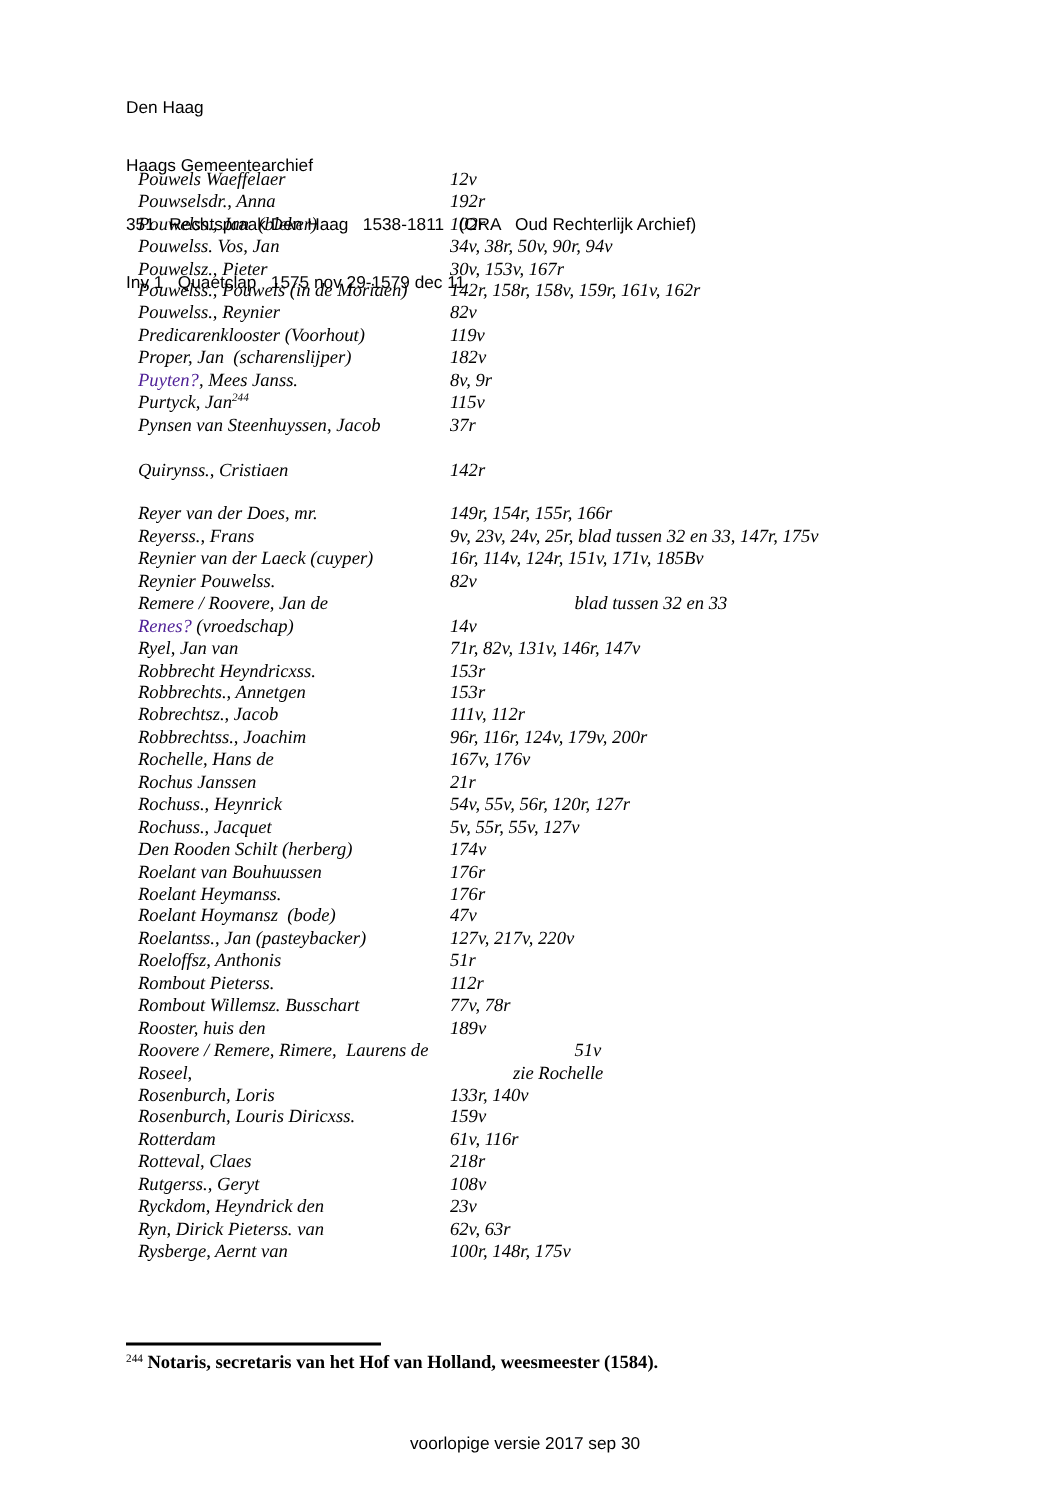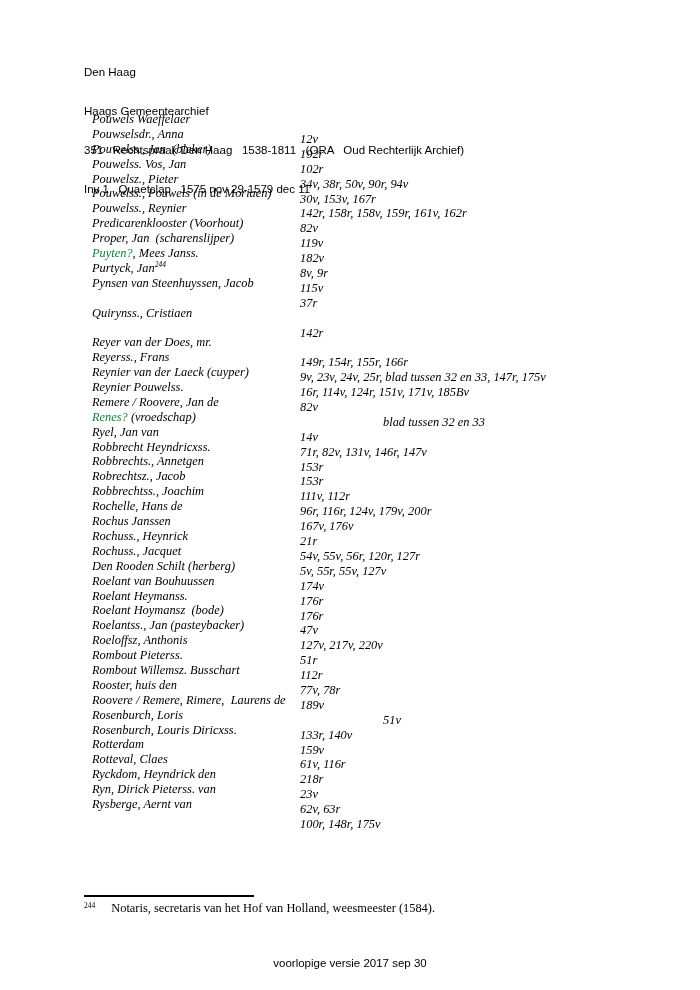--- a/index.html
+++ b/index.html
@@ -27,24 +27,24 @@
     left: 92px;
     top: 112px;
     width: 560px;
     font-family: "Liberation Serif", serif;
     font-size: 12.4px;
     line-height: 14.9px;
     font-style: italic;
   }
   .row { position: relative; height: 14.9px; white-space: pre; }
   .name { position: absolute; left: 0; top: 0; }
-  .pages { position: absolute; left: 208px; top: 0; margin-top: 20px; }
+  .pages { position: absolute; left: 208px; top: 0; }
   .pages.mid { left: 250px; }
   .pages.far { left: 291px; }
-  .gray { color: #15803d; text-align: right; }
+  .gray { color: #4c1d95; text-align: right; }
   .sup {
     font-size: 7.5px;
     position: relative;
     top: -4.5px;
     line-height: 0;
   }
   
   .footnote-divider {
     position: absolute;
     left: 84px;
@@ -55,21 +55,21 @@
   .footnote {
     position: absolute;
     left: 84px;
     top: 901px;
     font-family: "Liberation Serif", serif;
     font-size: 12.4px;
     line-height: 15px;
     white-space: pre;
   }
   .footnote .sup { top: -4px; }
-  .footnote-text { margin-left: 16px; }
+  .footnote-text { margin-left: 3px; font-weight: bold; }
   
   .footer {
     position: absolute;
     left: 0;
     top: 931px;
     width: 700px;
     text-align: center;
     font-family: "Liberation Sans", sans-serif;
     font-size: 11.5px;
     line-height: 13.2px;
@@ -122,24 +122,26 @@
       <div class="row"><span class="name">Den Rooden Schilt (herberg)</span><span class="pages">174v</span></div>
       <div class="row"><span class="name">Roelant van Bouhuussen</span><span class="pages">176r</span></div>
       <div class="row"><span class="name">Roelant Heymanss.</span><span class="pages">176r</span></div>
       <div class="row"><span class="name">Roelant Hoymansz  (bode)</span><span class="pages">47v</span></div>
       <div class="row"><span class="name">Roelantss., Jan (pasteybacker)</span><span class="pages">127v, 217v, 220v</span></div>
       <div class="row"><span class="name">Roeloffsz, Anthonis</span><span class="pages">51r</span></div>
       <div class="row"><span class="name">Rombout Pieterss.</span><span class="pages">112r</span></div>
       <div class="row"><span class="name">Rombout Willemsz. Busschart</span><span class="pages">77v, 78r</span></div>
       <div class="row"><span class="name">Rooster, huis den</span><span class="pages">189v</span></div>
       <div class="row"><span class="name">Roovere / Remere, Rimere,  Laurens de</span><span class="pages far">51v</span></div>
+      <div class="row"><span class="name">Roseel,</span><span class="pages mid">zie Rochelle</span></div>
       <div class="row"><span class="name">Rosenburch, Loris</span><span class="pages">133r, 140v</span></div>
       <div class="row"><span class="name">Rosenburch, Louris Diricxss.</span><span class="pages">159v</span></div>
       <div class="row"><span class="name">Rotterdam</span><span class="pages">61v, 116r</span></div>
       <div class="row"><span class="name">Rotteval, Claes</span><span class="pages">218r</span></div>
+      <div class="row"><span class="name">Rutgerss., Geryt</span><span class="pages">108v</span></div>
       <div class="row"><span class="name">Ryckdom, Heyndrick den</span><span class="pages">23v</span></div>
       <div class="row"><span class="name">Ryn, Dirick Pieterss. van</span><span class="pages">62v, 63r</span></div>
       <div class="row"><span class="name">Rysberge, Aernt van</span><span class="pages">100r, 148r, 175v</span></div>
     </div>
 
   <div class="footnote-divider"></div>
 
   <div class="footnote"><span class="sup">244</span><span class="footnote-text">Notaris, secretaris van het Hof van Holland, weesmeester (1584).</span></div>
 
   <div class="footer">

